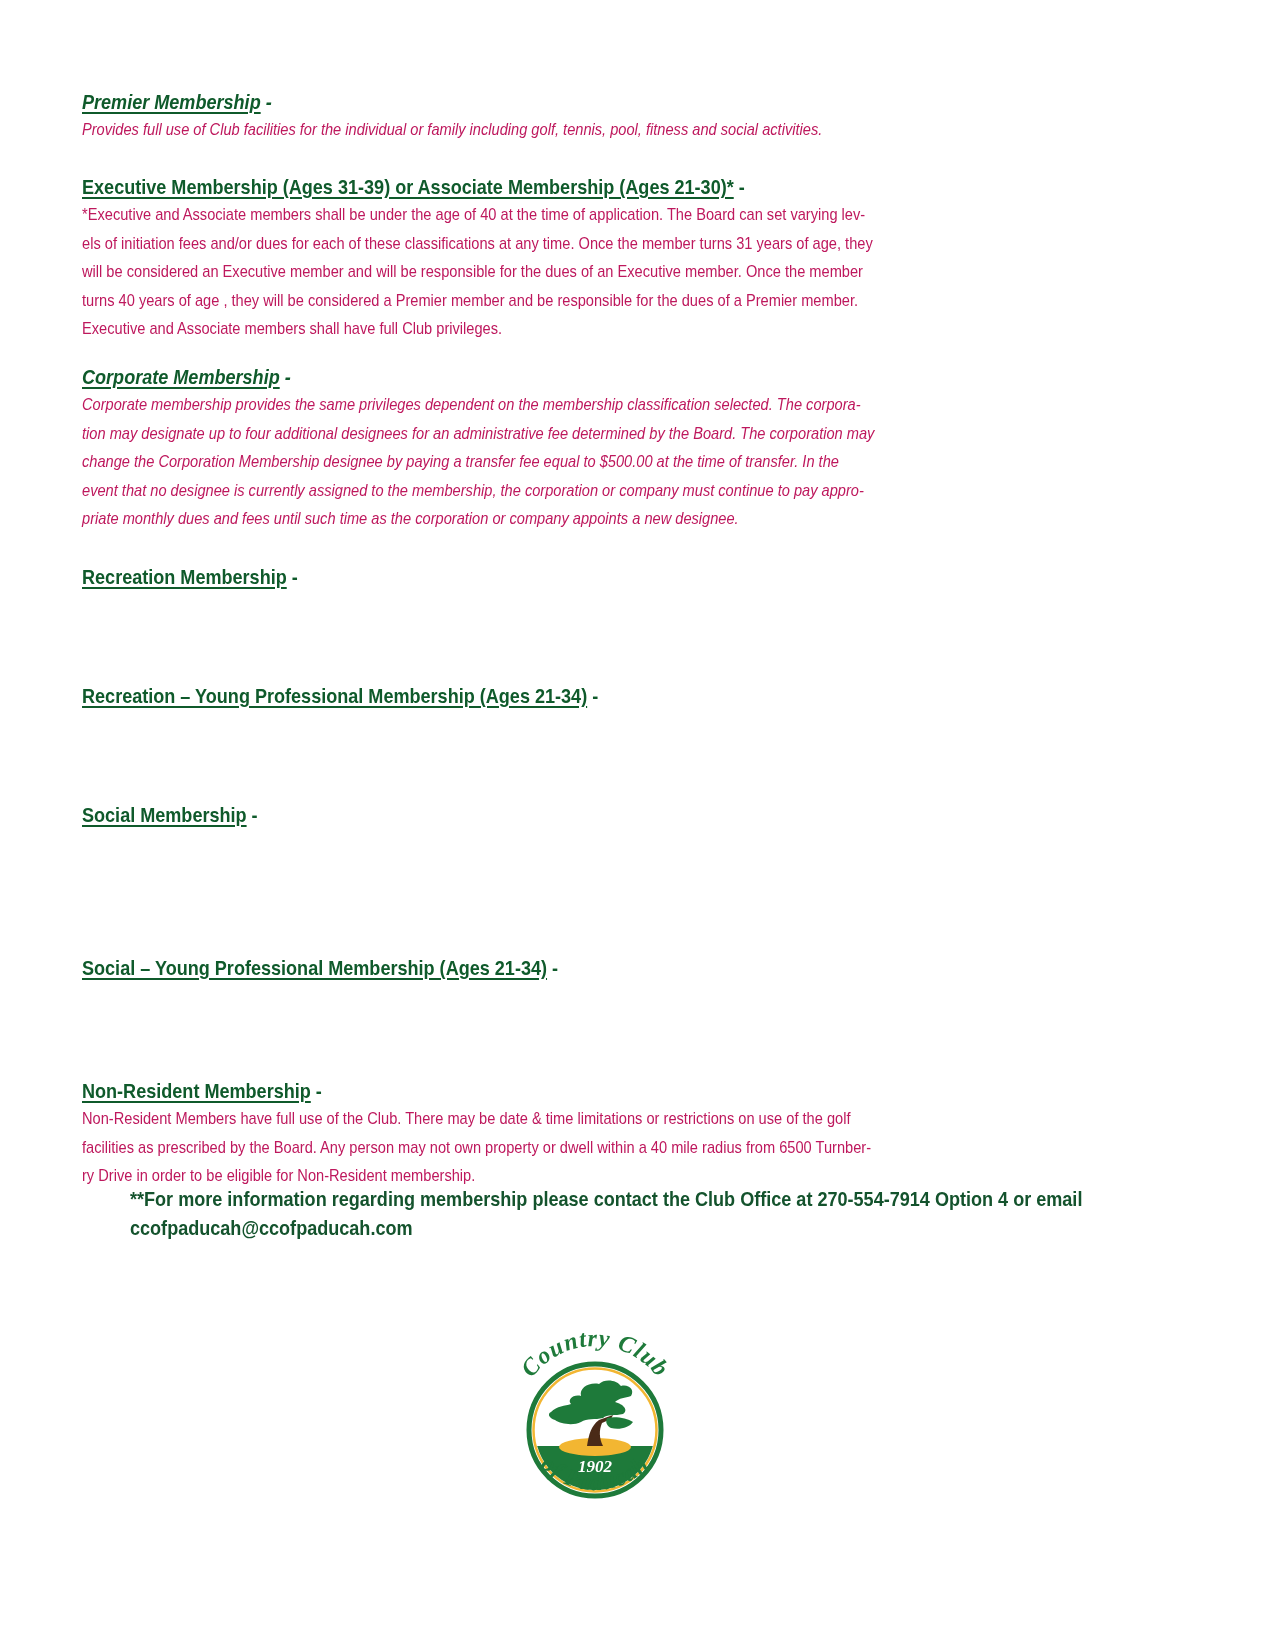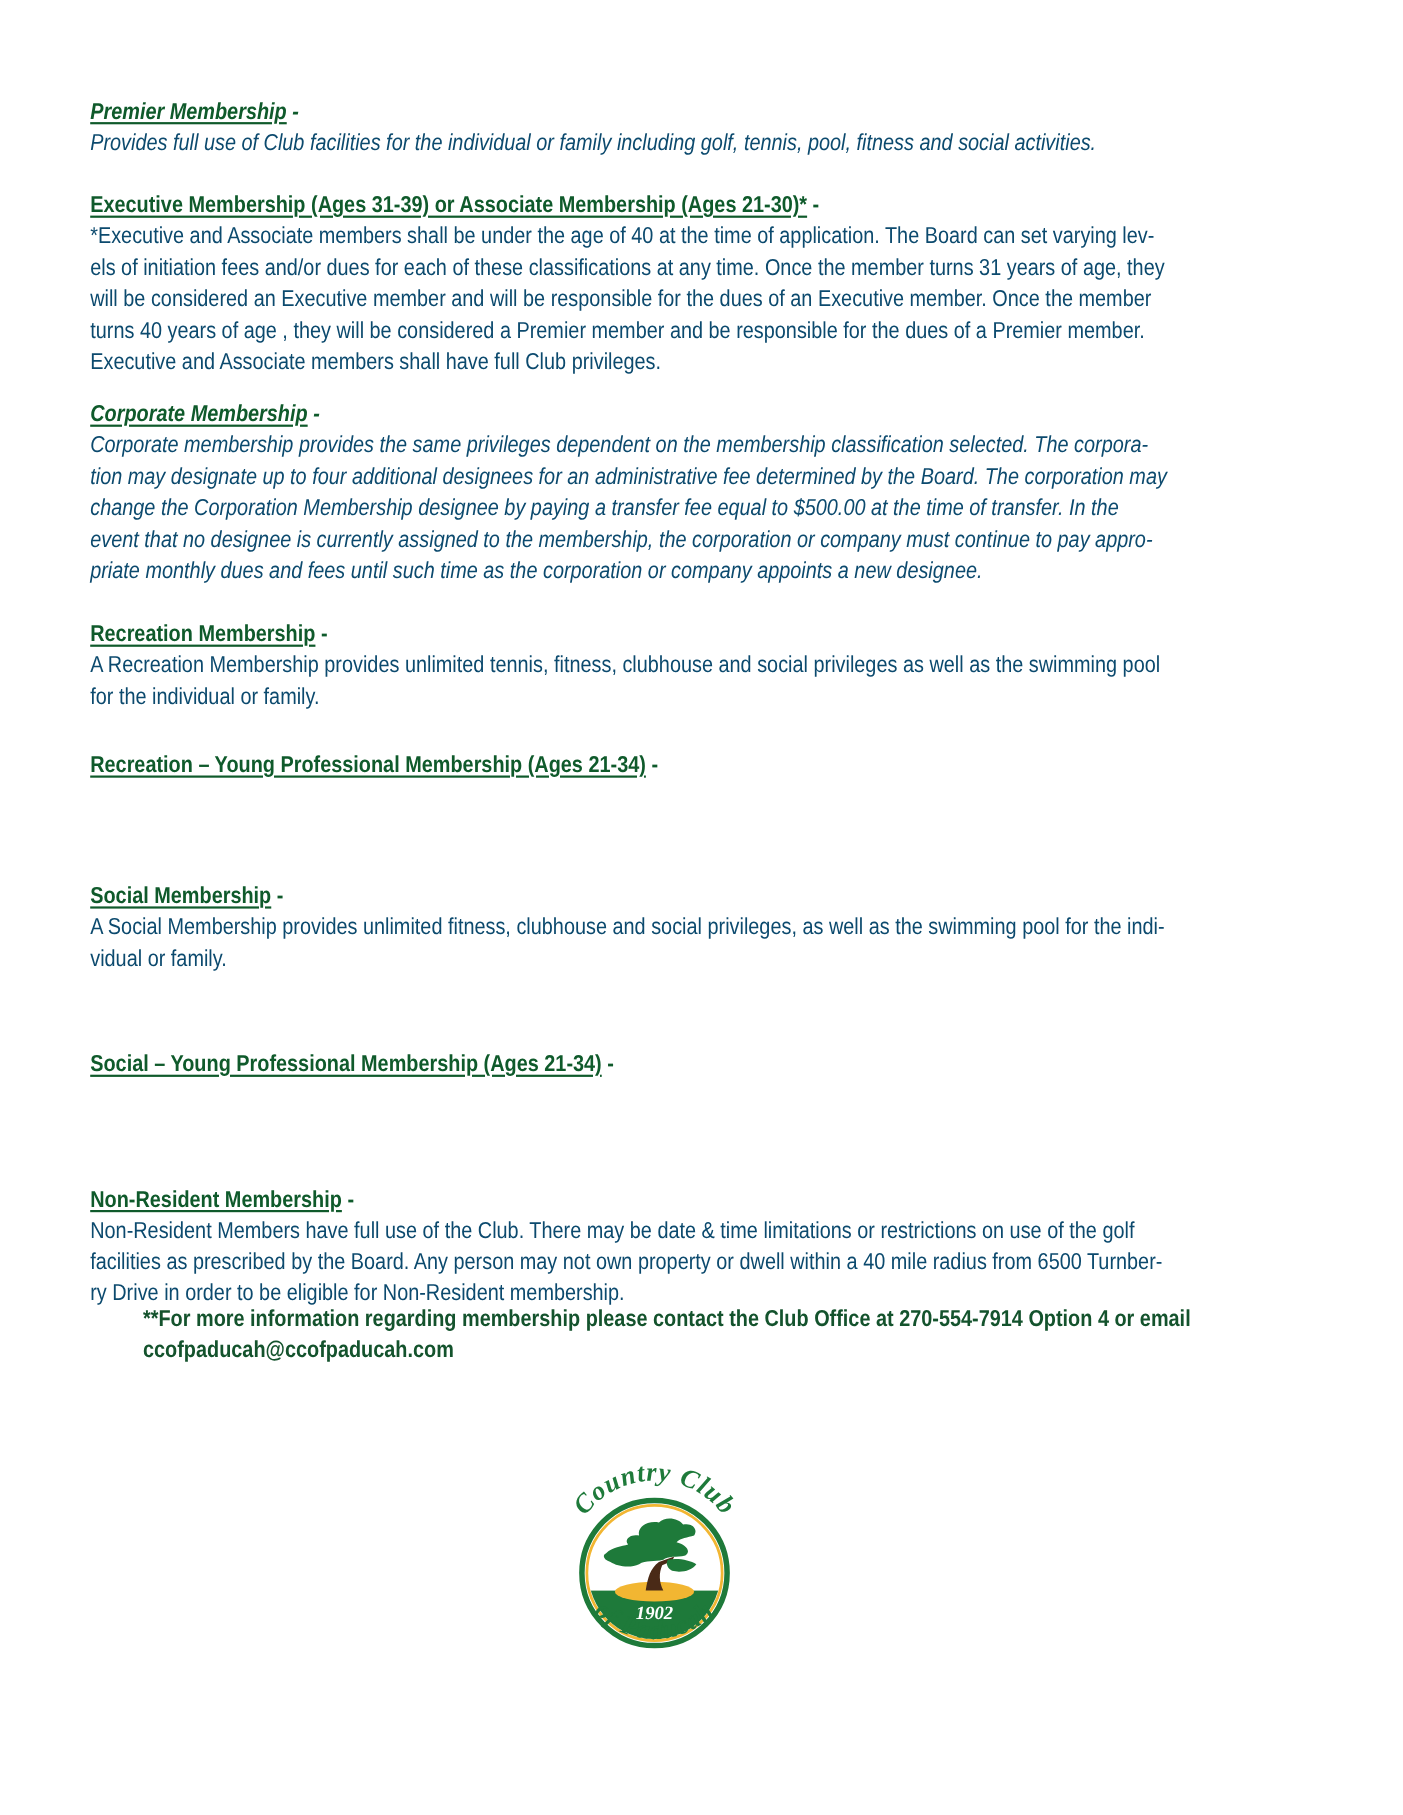--- a/index.html
+++ b/index.html
@@ -34,23 +34,23 @@
       transform-origin: left center;
       white-space: nowrap;
       display: block;
     }
     .heading .ul {
       text-decoration: underline;
       text-decoration-thickness: 2px;
       text-underline-offset: 3px;
     }
     .body-text {
-      font-size: 21px;
+      font-size: 17px;
       line-height: 28.6px;
-      color: #0c4a6e;
+      color: #be185d;
       white-space: nowrap;
     }
     .body-text .line {
       display: block;
       transform: scaleX(0.86);
       transform-origin: left center;
     }
     .contact {
       font-weight: bold;
       font-size: 21px;
@@ -118,39 +118,31 @@
       <span class="line">change the Corporation Membership designee by paying a transfer fee equal to $500.00 at the time of transfer. In the</span>
       <span class="line">event that no designee is currently assigned to the membership, the corporation or company must continue to pay appro-</span>
       <span class="line">priate monthly dues and fees until such time as the corporation or company appoints a new designee.</span>
     </div>
   </div>
 
   <div class="section" id="s-rec">
     <div class="heading">
       <span class="ul">Recreation Membership</span><span> -</span>
     </div>
-    <div class="body-text">
-      <span class="line">A Recreation Membership provides unlimited tennis, fitness, clubhouse and social privileges as well as the swimming pool</span>
-      <span class="line">for the individual or family.</span>
-    </div>
   </div>
 
   <div class="section" id="s-recyp">
     <div class="heading">
       <span class="ul">Recreation – Young Professional Membership (Ages 21-34)</span><span> -</span>
     </div>
   </div>
 
   <div class="section" id="s-social">
     <div class="heading">
       <span class="ul">Social Membership</span><span> -</span>
-    </div>
-    <div class="body-text">
-      <span class="line">A Social Membership provides unlimited fitness, clubhouse and social privileges, as well as the swimming pool for the indi-</span>
-      <span class="line">vidual or family.</span>
     </div>
   </div>
 
   <div class="section" id="s-socialyp">
     <div class="heading">
       <span class="ul">Social – Young Professional Membership (Ages 21-34)</span><span> -</span>
     </div>
   </div>
 
   <div class="section" id="s-nonres">

